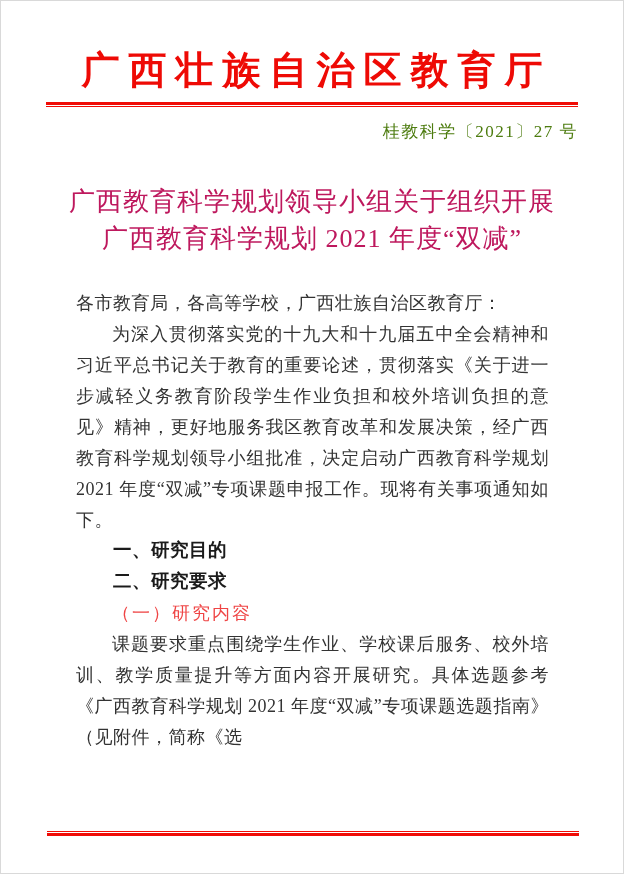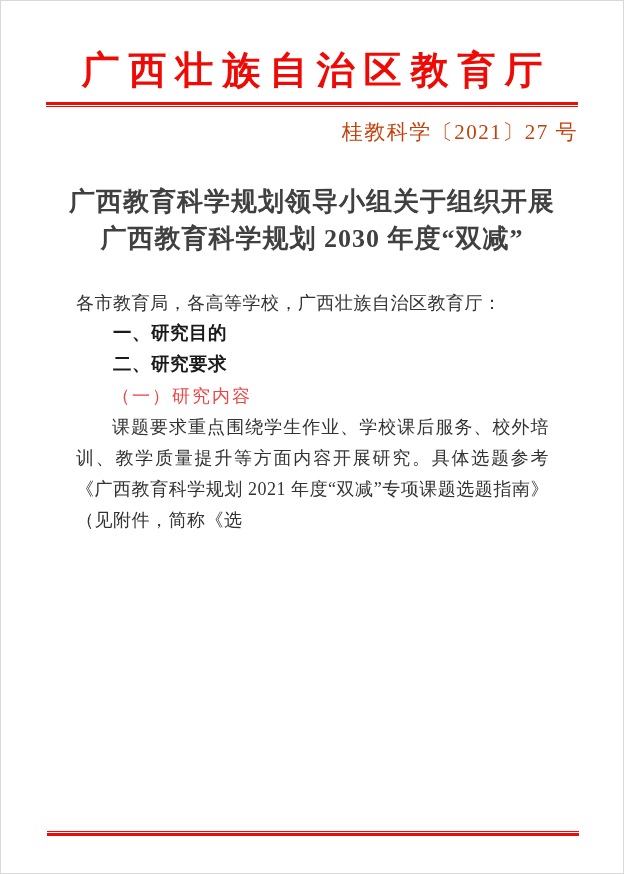--- a/index.html
+++ b/index.html
@@ -31,33 +31,33 @@
     margin: 0 auto;
   }
   .rule-top { margin-top: 9px; }
   .rule .thick { height: 3px; }
   .rule .gap   { height: 1px; background: transparent; }
   .rule .thin  { height: 1px; }
   .doc-number {
     width: 532px;
     margin: 14px auto 0 auto;
     text-align: right;
-    font-size: 21px;
+    font-size: 17px;
     line-height: 22px;
-    color: #c2410c;
+    color: #4d7c0f;
     letter-spacing: 1.5px;
   }
   
   .doc-title {
     margin-top: 40px;
     text-align: center;
-    font-weight: bold;
+    font-weight: normal;
     font-size: 26px;
     line-height: 37px;
-    color: #404040;
+    color: #be185d;
     letter-spacing: 1px;
   }
   
   .doc-body {
     margin-top: 31px;
     padding: 0 74px 0 75px;
     font-size: 18px;
     line-height: 31px;
     text-align: justify;
     color: #333333;
@@ -96,25 +96,26 @@
   <div class="rule rule-top">
     <div class="thick" style="background: rgb(240, 12, 6);"></div>
     <div class="gap"></div>
     <div class="thin" style="background: rgb(240, 12, 6);"></div>
   </div>
 
   <div class="doc-number">桂教科学〔2021〕27 号</div>
 
   <div class="doc-title">
     <div>广西教育科学规划领导小组关于组织开展</div>
-    <div>广西教育科学规划 2030 年度“双减”</div>
+    <div>广西教育科学规划 2021 年度“双减”</div>
   </div>
 
   <div class="doc-body">
       <div class="block salutation">各市教育局，各高等学校，广西壮族自治区教育厅：</div>
+      <div class="block paragraph">为深入贯彻落实党的十九大和十九届五中全会精神和习近平总书记关于教育的重要论述，贯彻落实《关于进一步减轻义务教育阶段学生作业负担和校外培训负担的意见》精神，更好地服务我区教育改革和发展决策，经广西教育科学规划领导小组批准，决定启动广西教育科学规划 2021 年度“双减”专项课题申报工作。现将有关事项通知如下。</div>
       <div class="block heading">一、研究目的</div>
       <div class="block heading">二、研究要求</div>
       <div class="block subheading">（一）研究内容</div>
       <div class="block paragraph">课题要求重点围绕学生作业、学校课后服务、校外培训、教学质量提升等方面内容开展研究。具体选题参考《广西教育科学规划 2021 年度“双减”专项课题选题指南》（见附件，简称《选</div>
     </div>
 
   <div class="rule rule-bottom">
     <div class="thin" style="background: rgb(240, 12, 6);"></div>
     <div class="gap"></div>
     <div class="thick" style="background: rgb(240, 12, 6);"></div>

